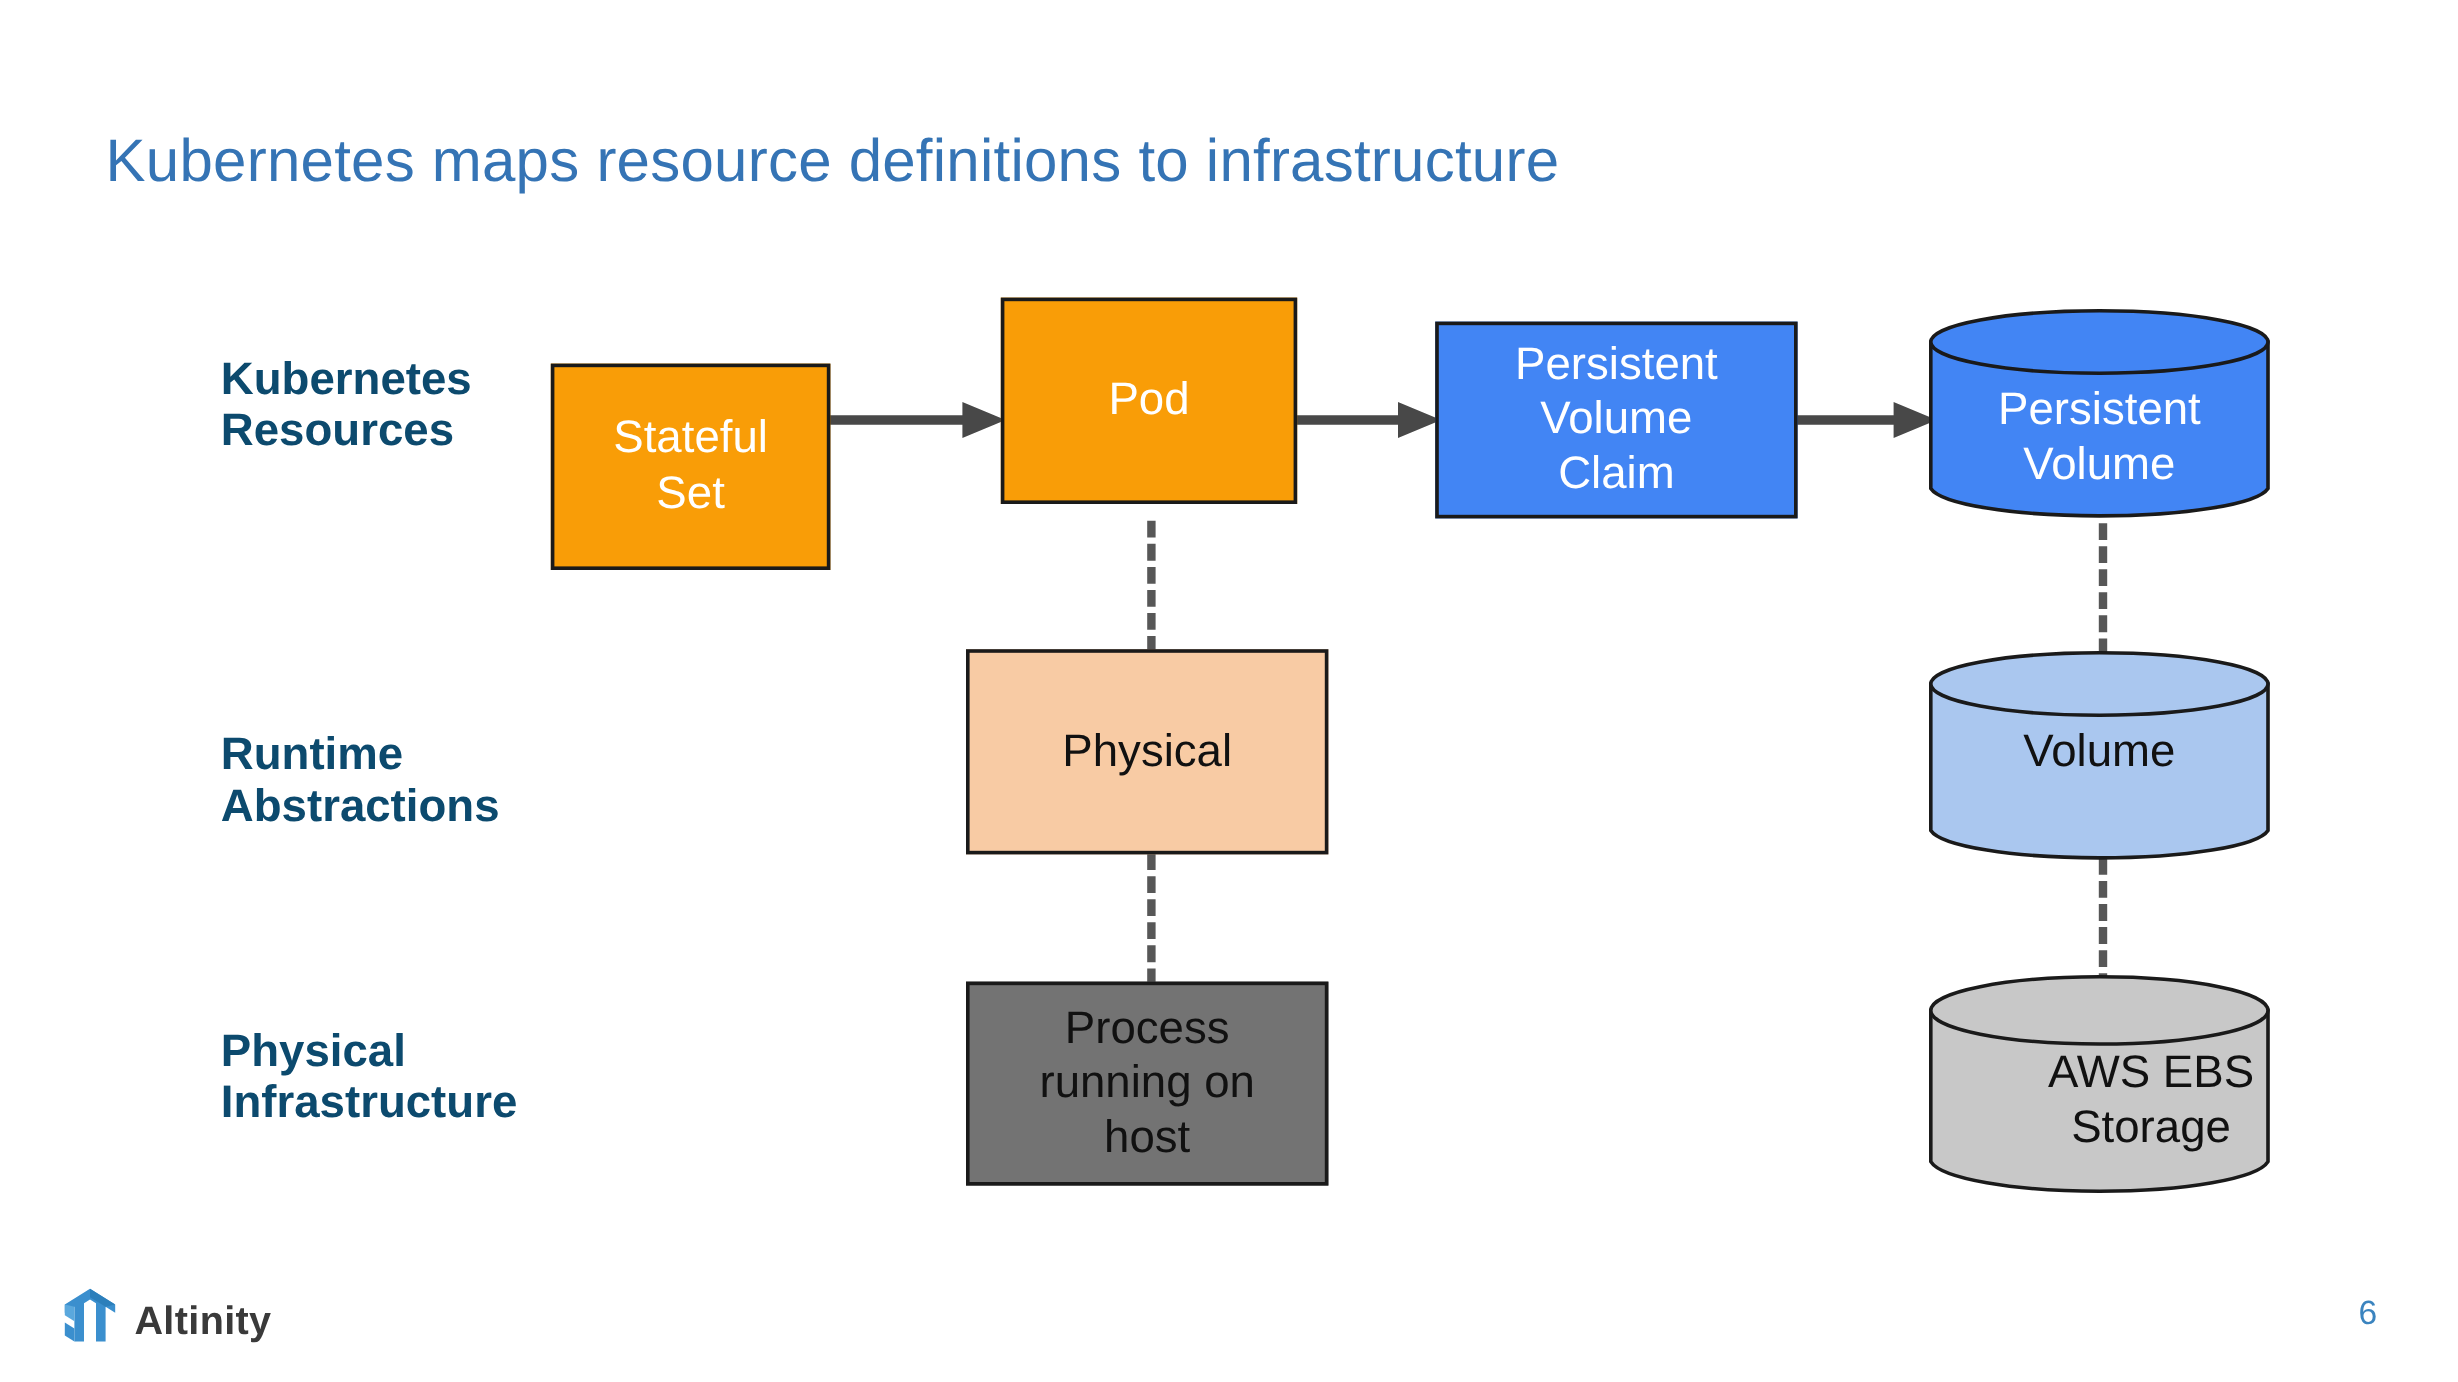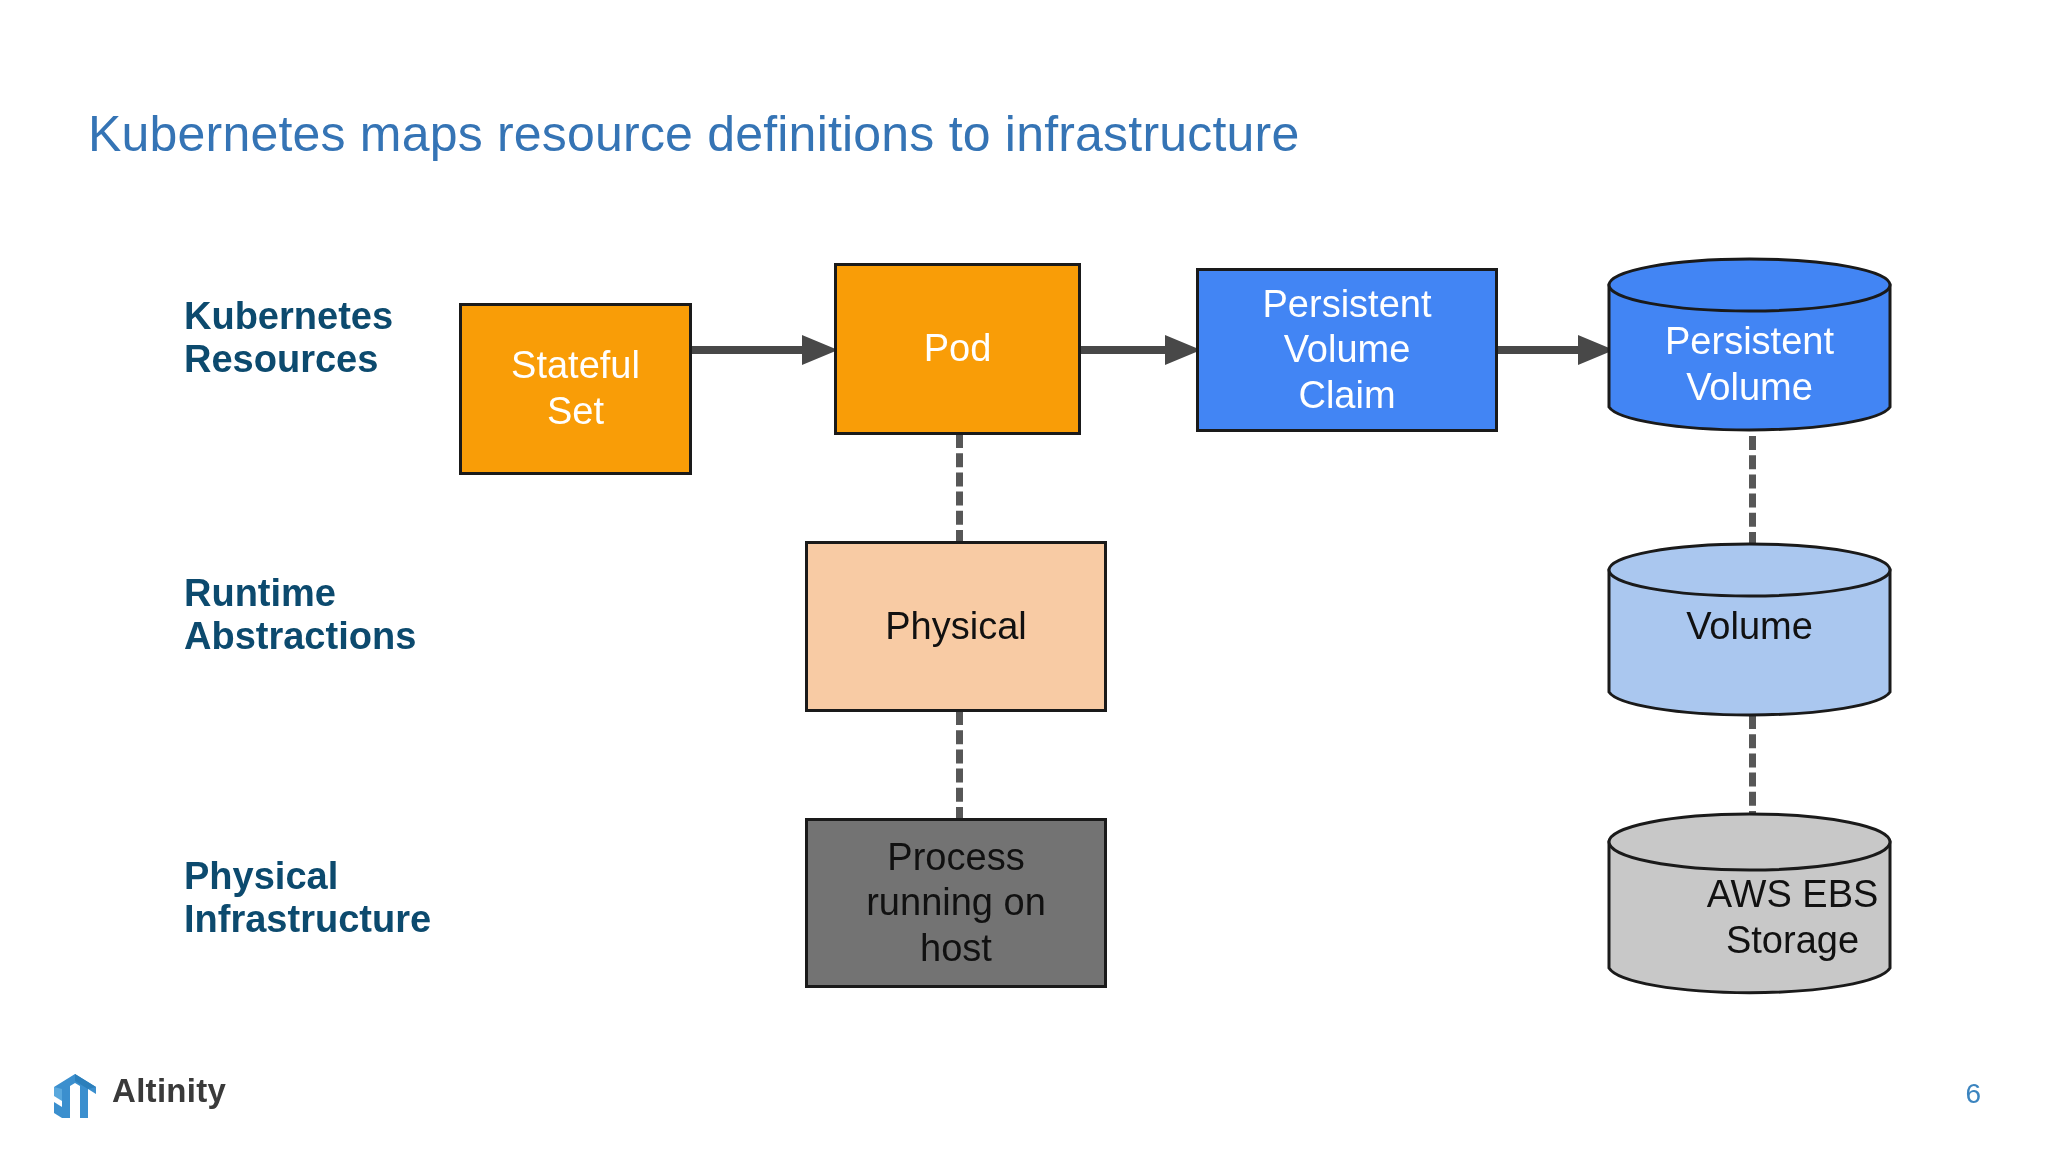--- a/index.html
+++ b/index.html
@@ -36,21 +36,21 @@
   
   .row-label {
     position: absolute;
     font-size: 38px;
     line-height: 1.14;
     color: #0c4a6e;
     font-weight: 700;
     white-space: pre-line;
   }
   .row-label-1 { left: 184px; top: 295px; }
-  .row-label-2 { left: 184px; top: 572px; }
+  .row-label-2 { left: 184px; top: 608px; }
   .row-label-3 { left: 184px; top: 855px; }
 
   
   .node {
     position: absolute;
     box-sizing: border-box;
     border: 3px solid #1a1a1a;
     display: flex;
     align-items: center;
     justify-content: center;
@@ -61,21 +61,21 @@
     z-index: 3;
   }
 
   .node-stateful-set {
     left: 459px; top: 263px; width: 233px; height: 172px;
     background: #f99d07;
     color: #ffffff;
     margin-top: 40px;
   }
   .node-pod {
-    left: 834px; top: 263px; width: 247px; height: 172px;
+    left: 834px; top: 248px; width: 247px; height: 172px;
     background: #f99d07;
     color: #ffffff;
   }
   .node-pvc {
     left: 1196px; top: 268px; width: 302px; height: 164px;
     background: #4285f4;
     color: #ffffff;
   }
   .node-container {
     left: 805px; top: 541px; width: 302px; height: 171px;
@@ -134,21 +134,21 @@
   .dash-container-proc{ left: 956px;  top: 711px; height: 110px; }
   .dash-pv-volume     { left: 1749px; top: 436px; height: 110px; }
   .dash-volume-ebs    { left: 1749px; top: 715px; height: 110px; }
 
   
   .footer-logo {
     position: absolute;
     left: 52px;
     top: 1072px;
     display: flex;
-    align-items: flex-start;
+    align-items: flex-end;
     gap: 14px;
   }
   .logo-mark { width: 46px; height: 48px; display: block; }
   .logo-text {
     font-size: 33px;
     font-weight: 700;
     color: #3a3a3a;
     letter-spacing: 0.3px;
   }
   .page-num {

